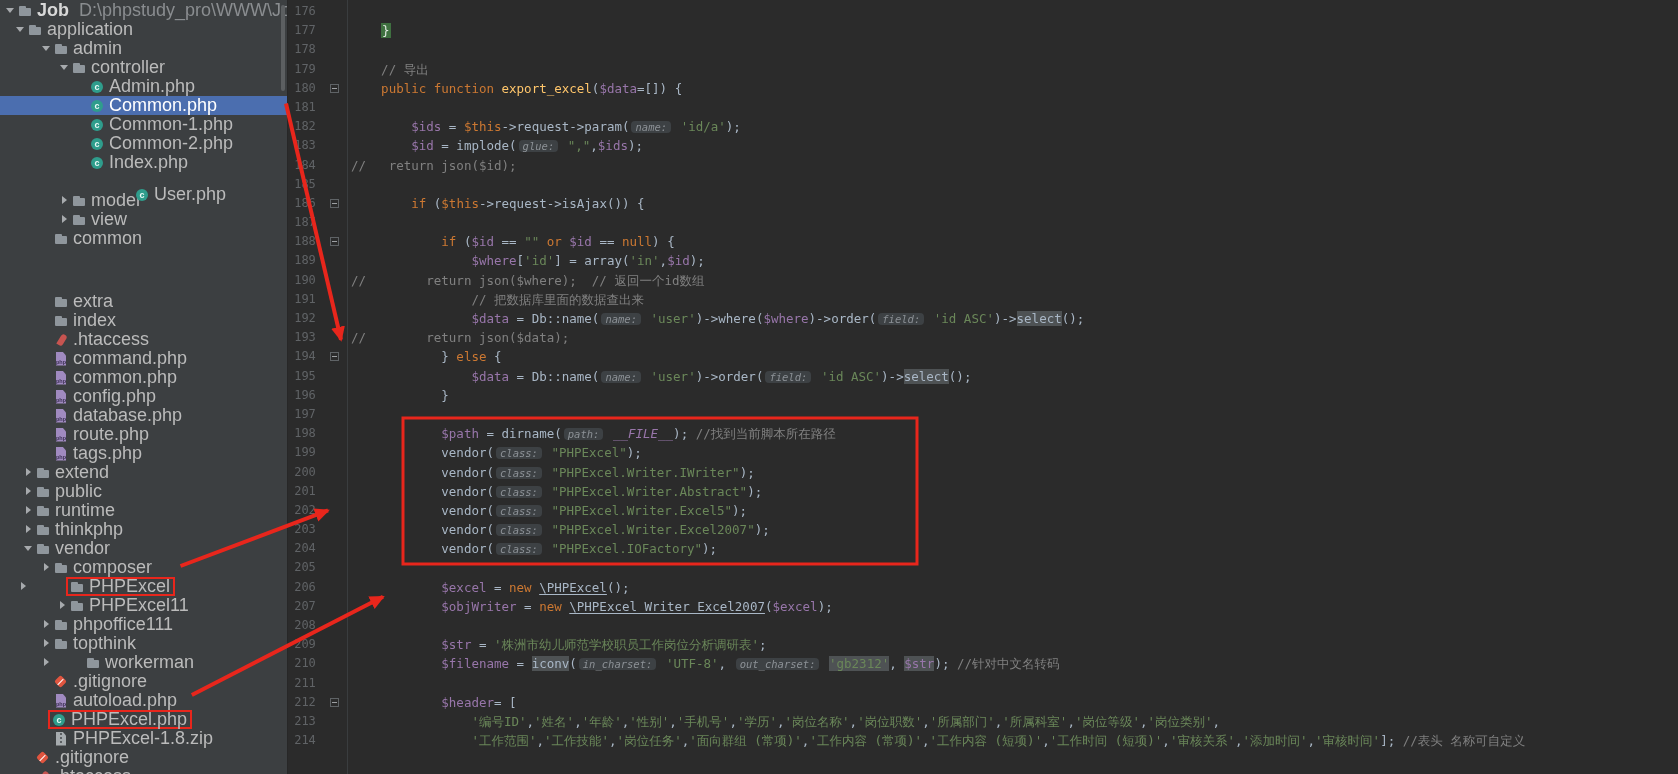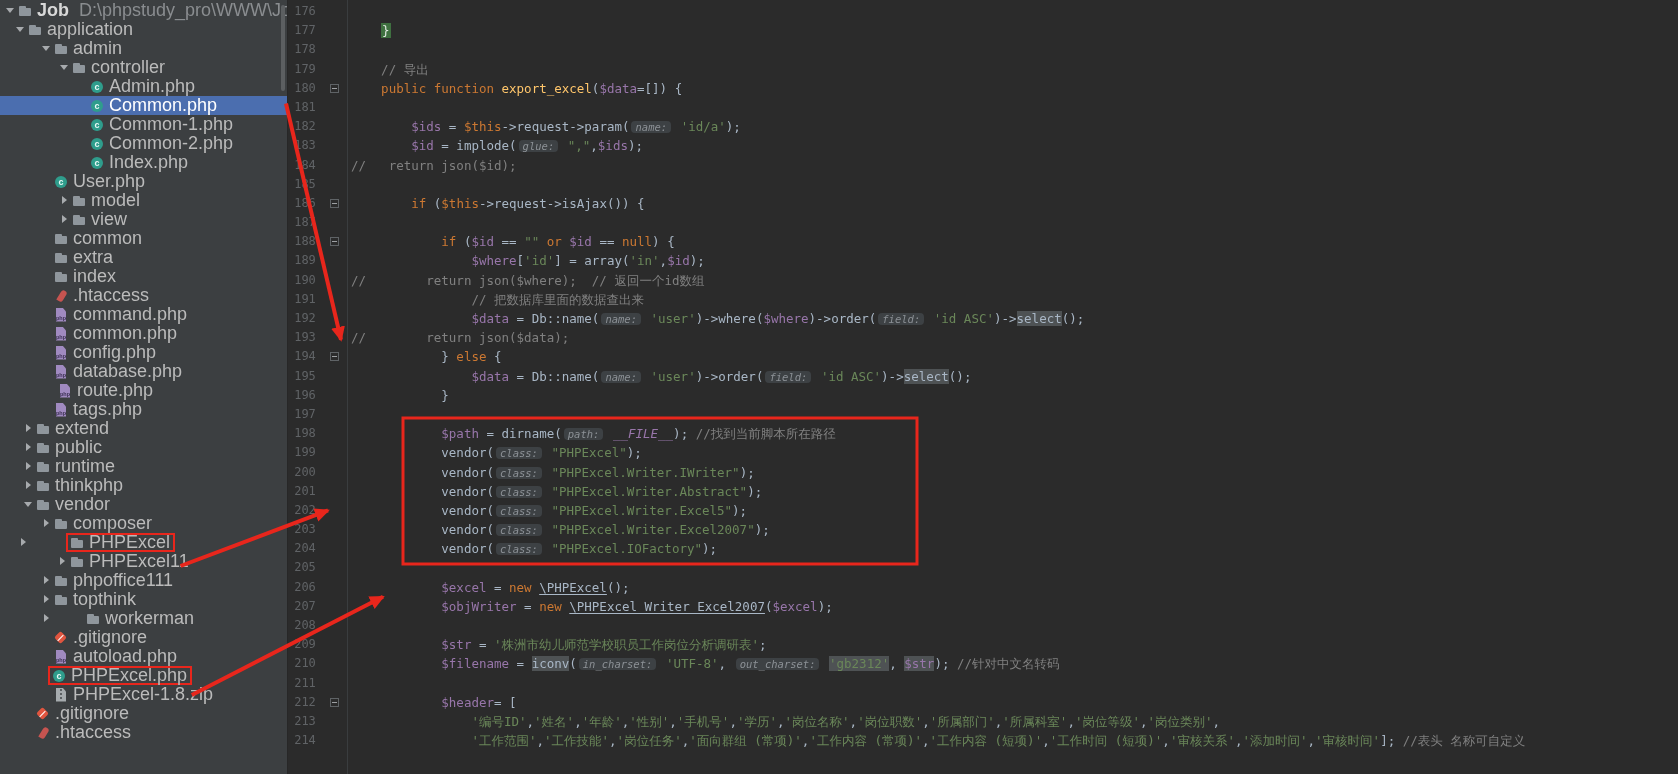--- a/index.html
+++ b/index.html
@@ -138,21 +138,21 @@
           <span class="tlabel">Common-2.php</span>
         </span>
       </div>
       <div class="trow" style="padding-left: 76px;">
         <span class="chev"></span>
         <span class="lblwrap">
           <span class="ticon icon-class"></span>
           <span class="tlabel">Index.php</span>
         </span>
       </div>
-      <div class="trow" style="padding-left: 40px;">
+      <div class="trow" style="padding-left: 76px; flex-direction: column;">
         <span class="chev"></span>
         <span class="lblwrap">
           <span class="ticon icon-class"></span>
           <span class="tlabel">User.php</span>
         </span>
       </div>
       <div class="trow" style="padding-left: 58px;">
         <span class="chev right"></span>
         <span class="lblwrap">
           <span class="ticon icon-folder"></span>
@@ -166,21 +166,21 @@
           <span class="tlabel">view</span>
         </span>
       </div>
       <div class="trow" style="padding-left: 40px;">
         <span class="chev"></span>
         <span class="lblwrap">
           <span class="ticon icon-folder"></span>
           <span class="tlabel">common</span>
         </span>
       </div>
-      <div class="trow" style="padding-left: 40px;">
+      <div class="trow" style="padding-left: 40px; margin-top: 44px;">
         <span class="chev"></span>
         <span class="lblwrap">
           <span class="ticon icon-folder"></span>
           <span class="tlabel">extra</span>
         </span>
       </div>
       <div class="trow" style="padding-left: 40px;">
         <span class="chev"></span>
         <span class="lblwrap">
           <span class="ticon icon-folder"></span>
@@ -215,21 +215,21 @@
           <span class="tlabel">config.php</span>
         </span>
       </div>
       <div class="trow" style="padding-left: 40px;">
         <span class="chev"></span>
         <span class="lblwrap">
           <span class="ticon icon-phpfile"></span>
           <span class="tlabel">database.php</span>
         </span>
       </div>
-      <div class="trow" style="padding-left: 20px; gap: 24px;">
+      <div class="trow" style="padding-left: 40px;">
         <span class="chev"></span>
         <span class="lblwrap">
           <span class="ticon icon-phpfile"></span>
           <span class="tlabel">route.php</span>
         </span>
       </div>
       <div class="trow" style="padding-left: 40px;">
         <span class="chev"></span>
         <span class="lblwrap">
           <span class="ticon icon-phpfile"></span>

